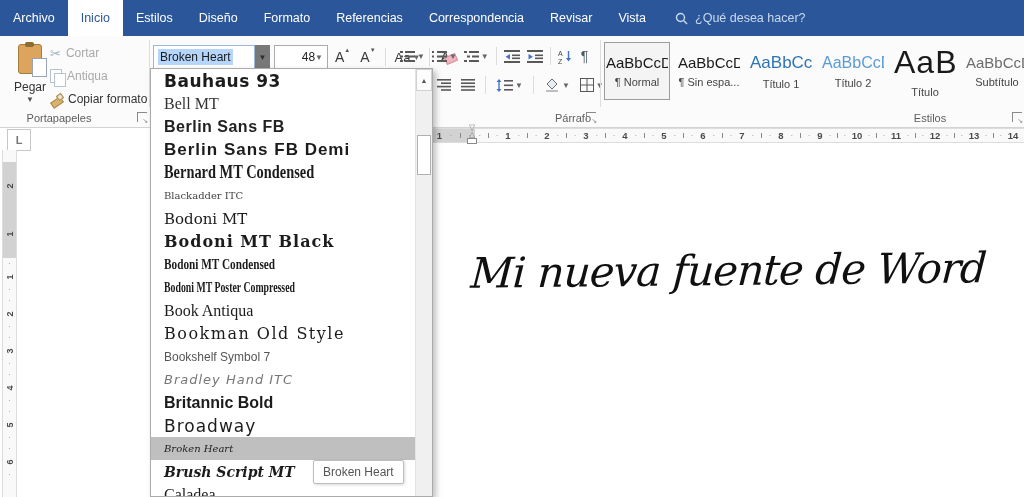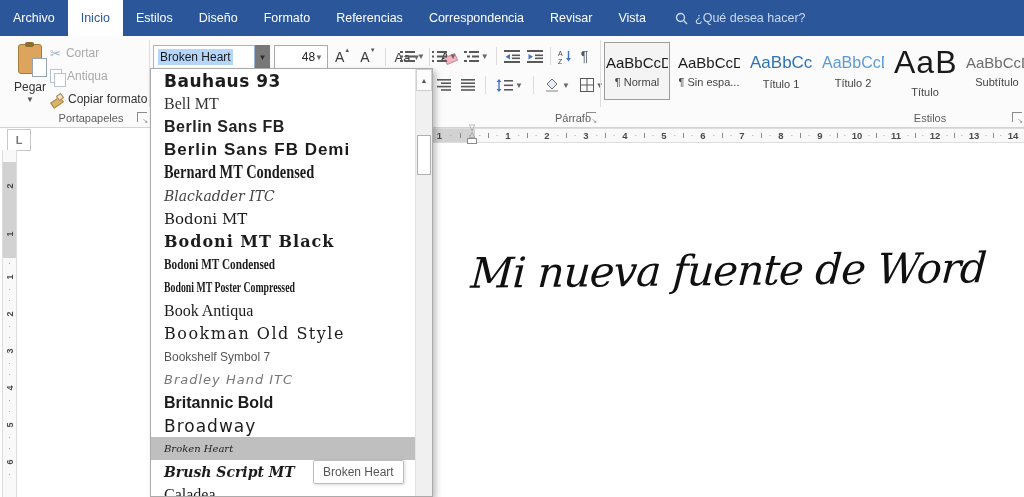--- a/index.html
+++ b/index.html
@@ -105,21 +105,21 @@
   .dscroll{position:absolute;right:0;top:0;width:16px;bottom:0;background:#f0f0f0;border-left:1px solid #e3e3e3;}
   .dscroll .up{height:20px;background:#fdfdfd;border:1px solid #d0d0d0;display:flex;align-items:center;justify-content:center;font-size:7px;color:#555;}
   .dscroll .thumb{position:absolute;left:1px;top:66px;width:12px;height:38px;background:#fefefe;border:1px solid #b0b0b0;}
 
   
   .f-bauhaus{font-weight:bold;font-size:17px;font-family:"DejaVu Sans",sans-serif;letter-spacing:.5px;}
   .f-bell{font-family:"Liberation Serif",serif;font-size:16px;color:#333;}
   .f-berlin{font-family:"Liberation Sans",sans-serif;font-size:16px;letter-spacing:.5px;font-weight:bold;color:#222;}
   .f-berlindemi{font-family:"Liberation Sans",sans-serif;font-size:17px;font-weight:bold;letter-spacing:1px;}
   .f-bernard{font-family:"Liberation Serif",serif;font-weight:bold;font-size:18px;transform:scaleX(.8);transform-origin:13px center;}
-  .f-blackadder{font-family:"DejaVu Serif",serif;font-style:italic;font-size:14px;color:#444;}
+  .f-blackadder{font-family:"DejaVu Serif",serif;font-size:10px;color:#444;}
   .f-bodoni{font-family:"DejaVu Serif",serif;font-size:15px;}
   .f-bodoniblack{font-family:"DejaVu Serif",serif;font-weight:bold;font-size:16px;letter-spacing:1px;}
   .f-bodonicond{font-family:"Liberation Serif",serif;font-weight:bold;font-size:15px;transform:scaleX(.75);transform-origin:13px center;}
   .f-bodoniposter{font-family:"Liberation Serif",serif;font-weight:bold;font-size:14px;transform:scaleX(.7);transform-origin:13px center;}
   .f-bookantiqua{font-family:"Liberation Serif",serif;font-size:16px;}
   .f-bookman{font-family:"DejaVu Serif",serif;font-size:16px;letter-spacing:1.5px;}
   .f-bookshelf{font-family:"Liberation Sans",sans-serif;font-size:12px;color:#555;}
   .f-bradley{font-family:"DejaVu Sans",sans-serif;font-style:italic;font-size:13px;color:#777;letter-spacing:1px;}
   .f-britannic{font-family:"Liberation Sans",sans-serif;font-weight:bold;font-size:16px;}
   .f-broadway{font-family:"DejaVu Sans",sans-serif;font-weight:normal;font-size:17px;letter-spacing:1px;}
@@ -172,21 +172,21 @@
       </div>
       <div class="clip-item disabled">
         <span class="copyic"></span>
         <span>Antiqua</span>
       </div>
       <div class="clip-item enabled">
         <span class="brushic"></span>
         <span>Copiar formato</span>
       </div>
     </div>
-    <div class="grp-label" style="left:36px;width:110px;text-align:center;">Portapapeles</div>
+    <div class="grp-label" style="left:4px;width:110px;text-align:center;">Portapapeles</div>
     <div class="launcher" style="left:137px;">
         <i>↘</i>
       </div>
     <div class="vsep" style="left:149px;"></div>
 
     <div class="font-row">
       <div class="name-combo">
         <span class="sel">Broken Heart</span>
       </div>
       <div class="combo-btn">▼</div>

